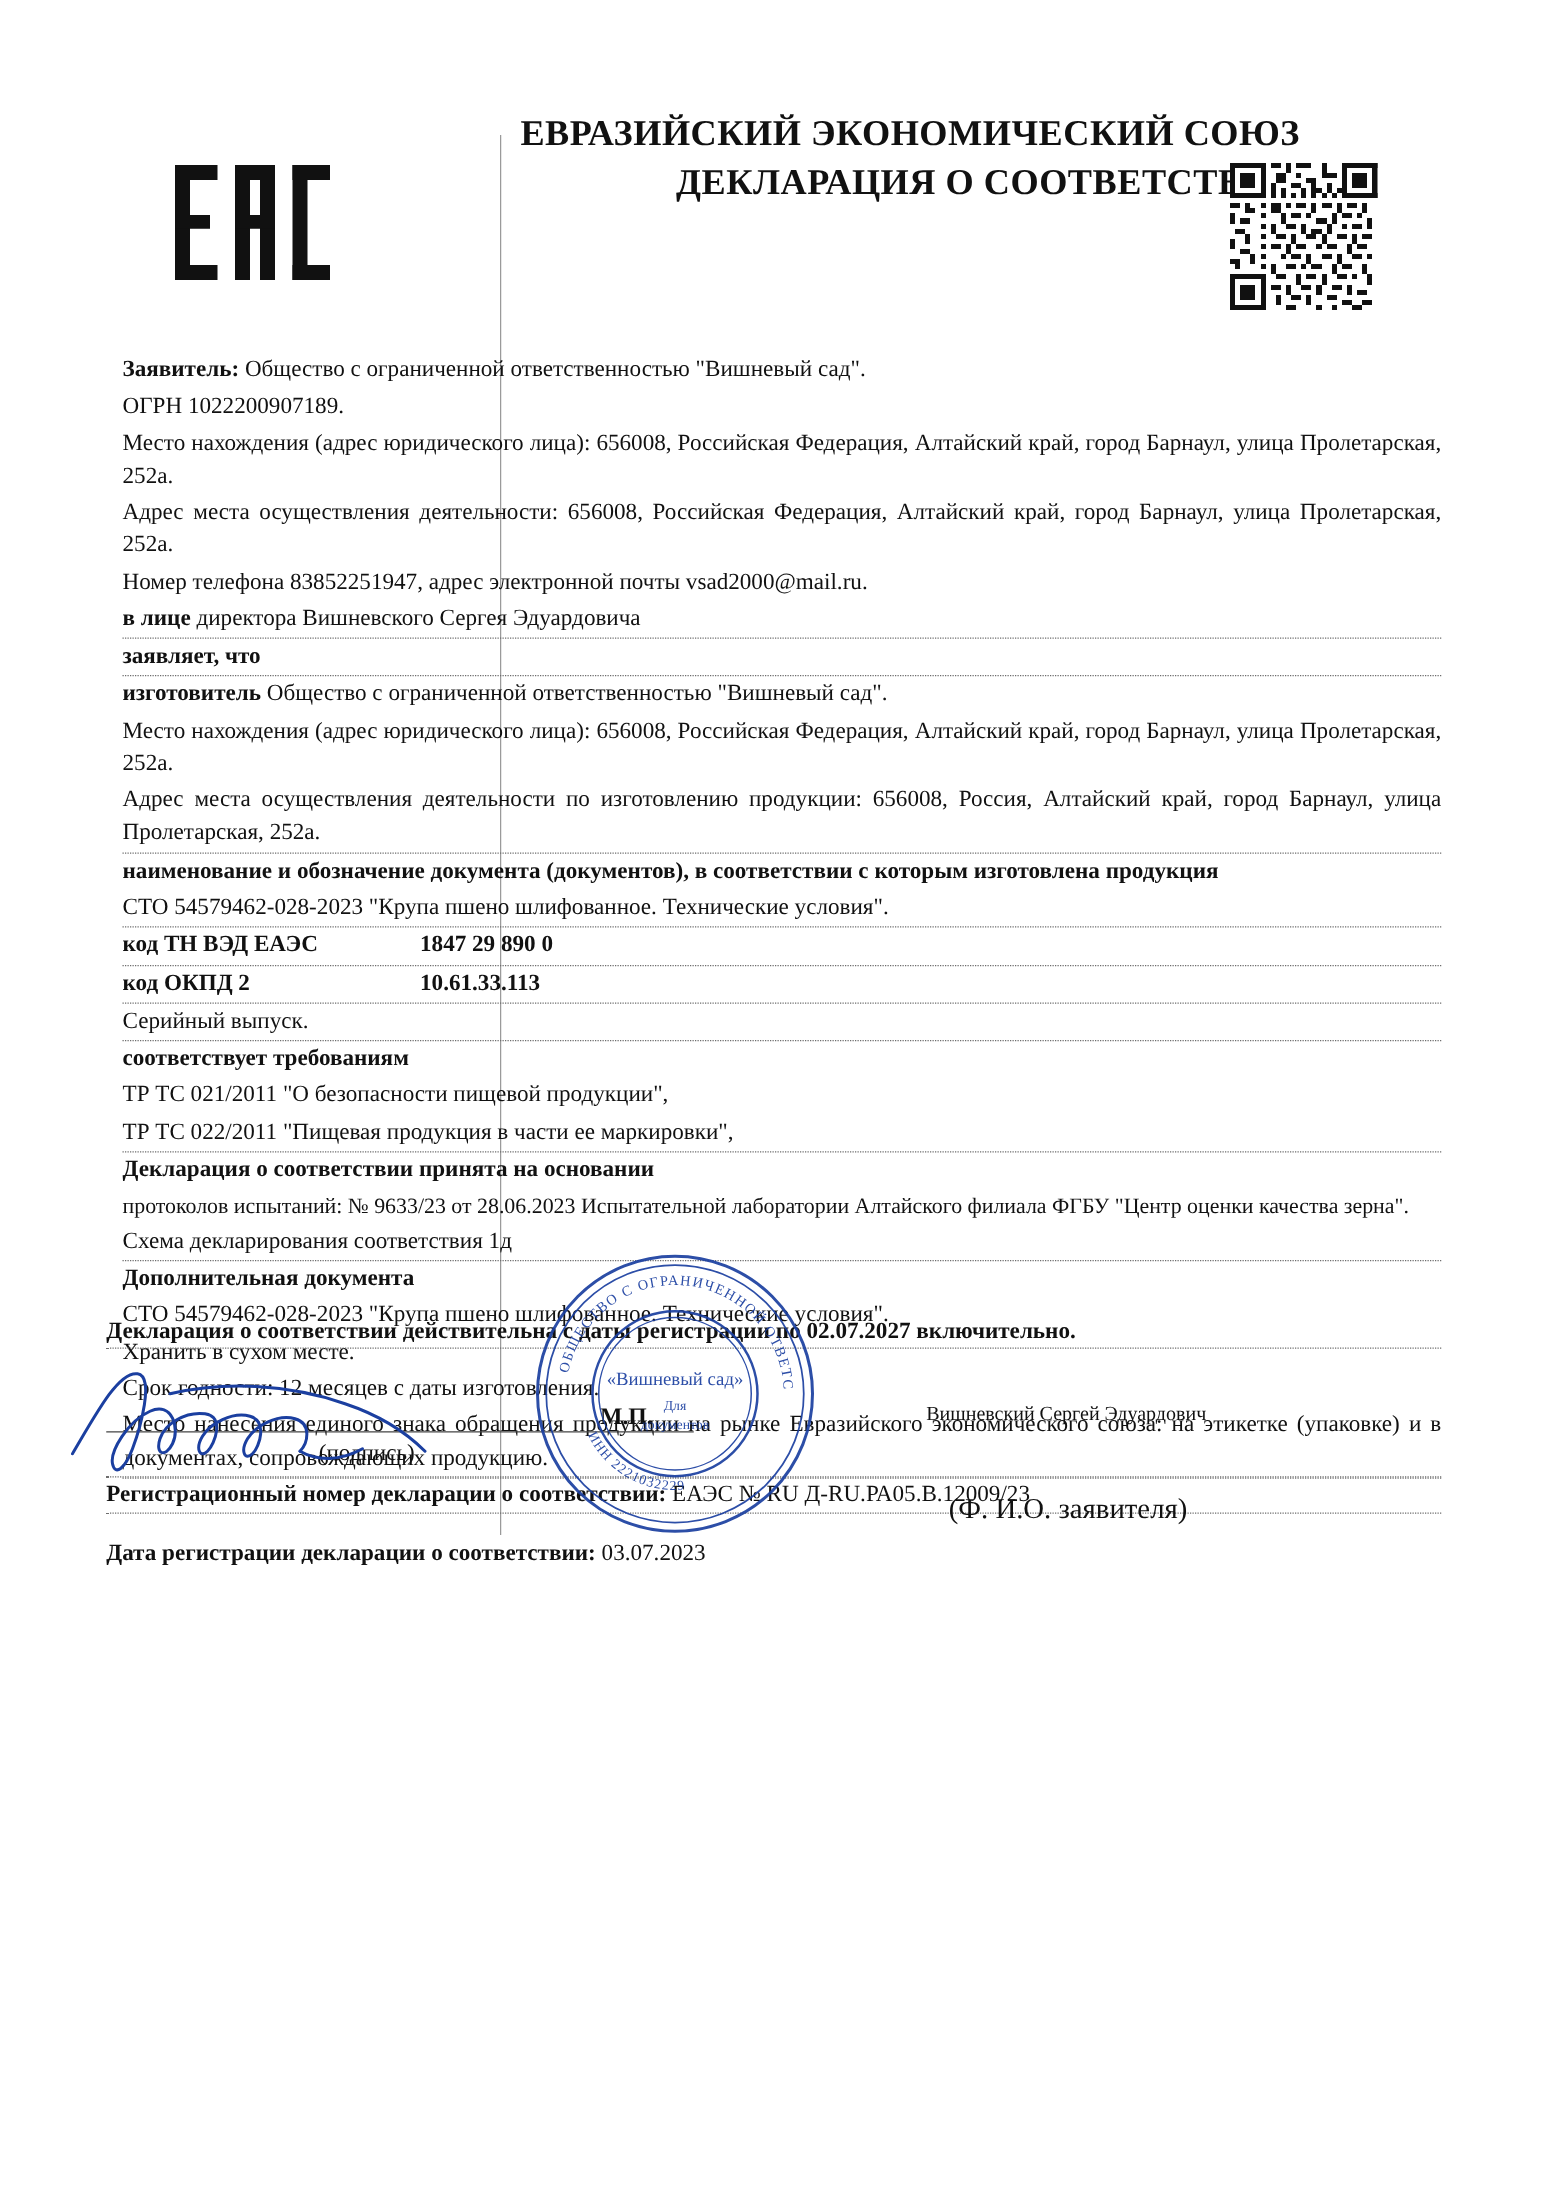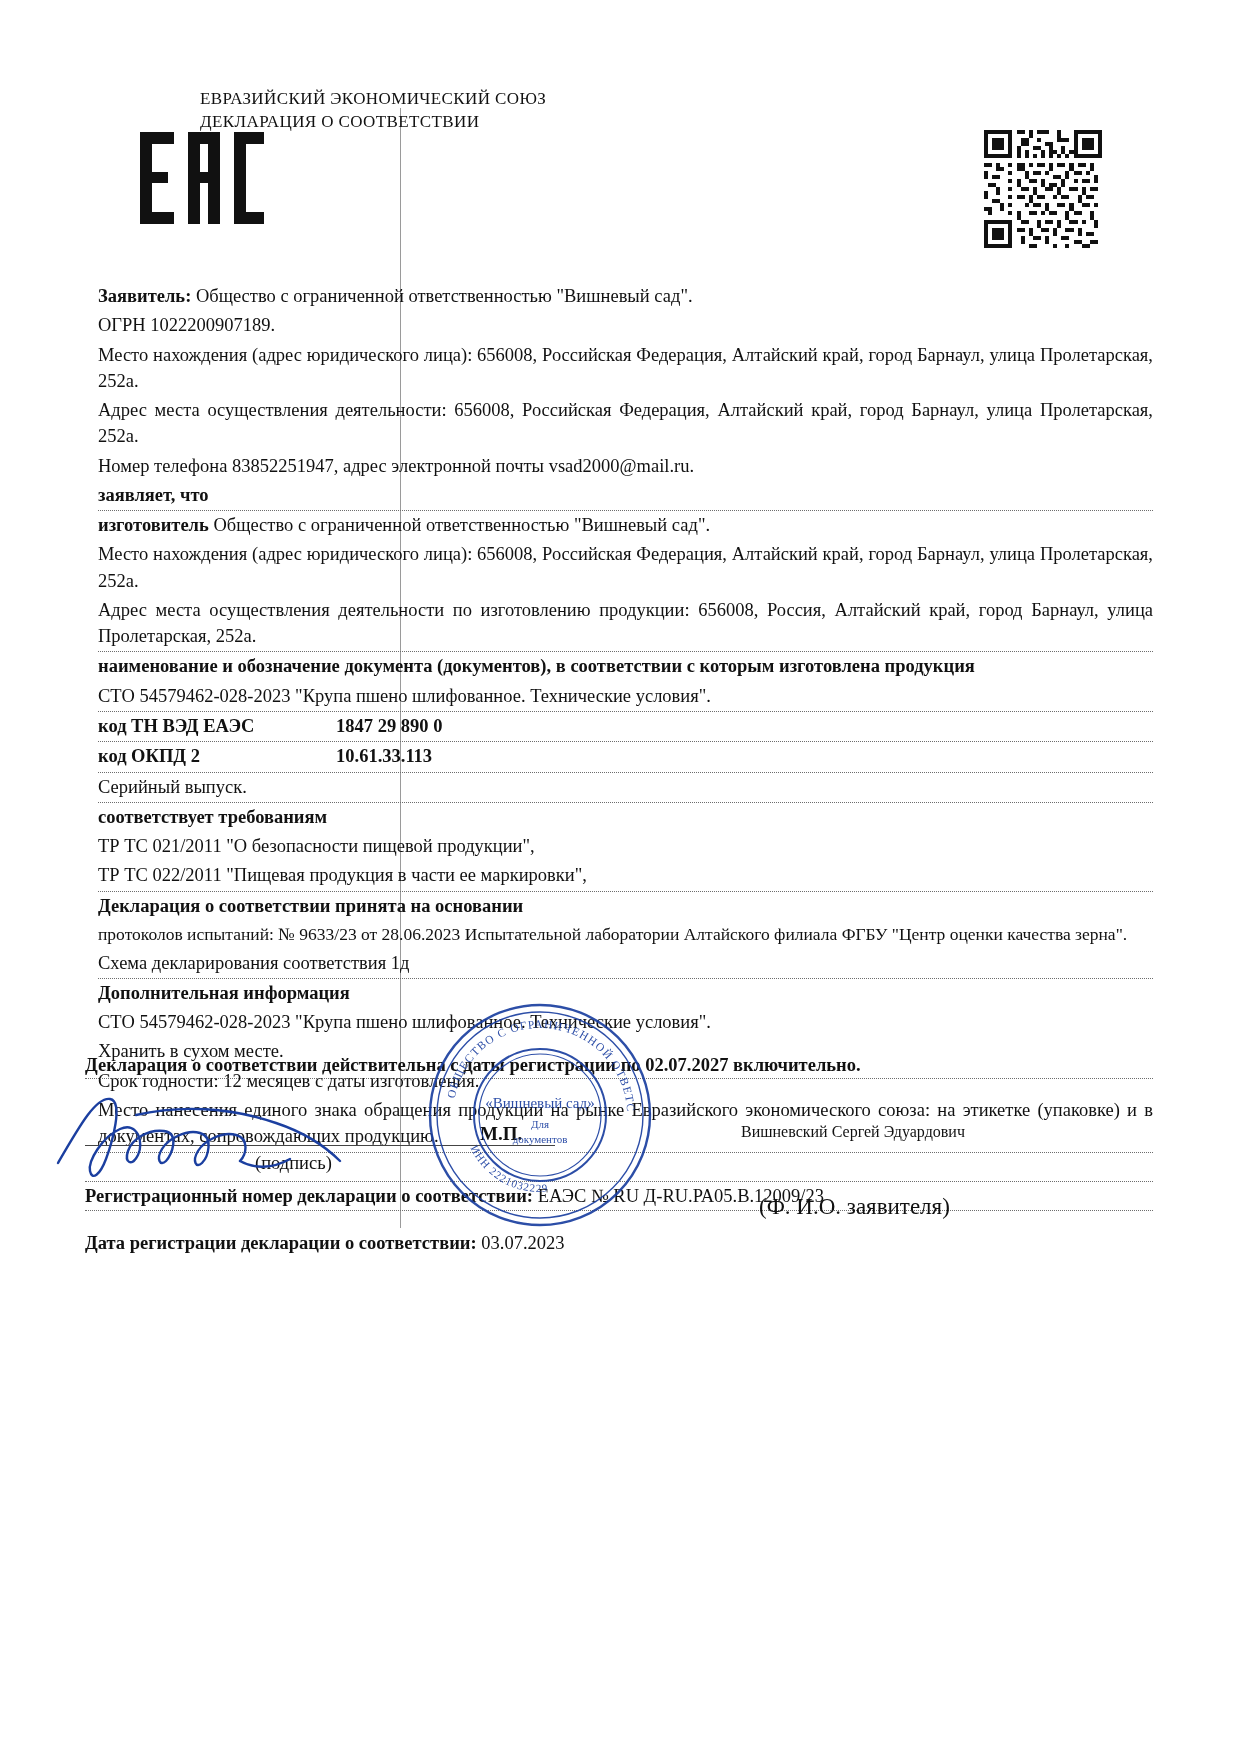--- a/index.html
+++ b/index.html
@@ -32,23 +32,23 @@
     height: 1120px;
     background: #9a9a9a;
   }
 
   
   .header-title {
     position: absolute;
     left: 200px;
     top: 88px;
     width: 840px;
-    text-align: left;
-    font-weight: normal;
-    font-size: 17px;
+    text-align: right;
+    font-weight: bold;
+    font-size: 29px;
     letter-spacing: .4px;
     line-height: 1.35;
   }
 
   
   .eac-mark {
     position: absolute;
     left: 138px;
     top: 128px;
     width: 130px;
@@ -366,20 +366,24 @@
     </div>
 
     <div class="row">ОГРН 1022200907189.</div>
 
     <div class="row just">Место нахождения (адрес юридического лица): 656008, Российская Федерация, Алтайский край, город Барнаул, улица Пролетарская, 252а.</div>
 
     <div class="row just">Адрес места осуществления деятельности: 656008, Российская Федерация, Алтайский край, город Барнаул, улица Пролетарская, 252а.</div>
 
     <div class="row">Номер телефона 83852251947, адрес электронной почты vsad2000@mail.ru.</div>
 
+    <div class="row rule">
+      <span class="b">в лице</span>
+      <span>директора Вишневского Сергея Эдуардовича</span>
+    </div>
 
     <div class="row rule b">заявляет, что</div>
 
 
     <div class="row">
       <span class="b">изготовитель</span>
       <span>Общество с ограниченной ответственностью "Вишневый сад".</span>
     </div>
 
     <div class="row just">Место нахождения (адрес юридического лица): 656008, Российская Федерация, Алтайский край, город Барнаул, улица Пролетарская, 252а.</div>
@@ -407,21 +411,21 @@
     <div class="row">ТР ТС 021/2011 "О безопасности пищевой продукции",</div>
 
     <div class="row rule">ТР ТС 022/2011 "Пищевая продукция в части ее маркировки",</div>
 
     <div class="row b">Декларация о соответствии принята на основании</div>
 
     <div class="row just" style="font-size:17.5px">протоколов испытаний: № 9633/23 от 28.06.2023 Испытательной лаборатории Алтайского филиала ФГБУ "Центр оценки качества зерна".</div>
 
     <div class="row rule">Схема декларирования соответствия 1д</div>
 
-    <div class="row b">Дополнительная информация</div>
+    <div class="row b">Дополнительная документа</div>
 
     <div class="row">СТО 54579462-028-2023 "Крупа пшено шлифованное. Технические условия".</div>
     <div class="row">Хранить в сухом месте.</div>
     <div class="row">Срок годности: 12 месяцев с даты изготовления.</div>
     <div class="row just rule">Место нанесения единого знака обращения продукции на рынке Евразийского экономического союза: на этикетке (упаковке) и в документах, сопровождающих продукцию.</div>
 
   </div>
 
   <div class="sig-area">
 

